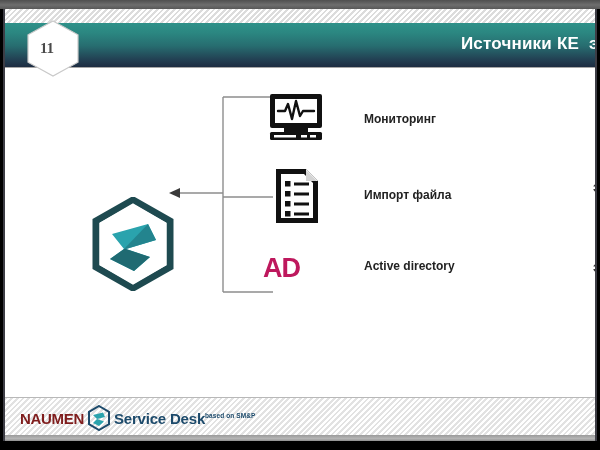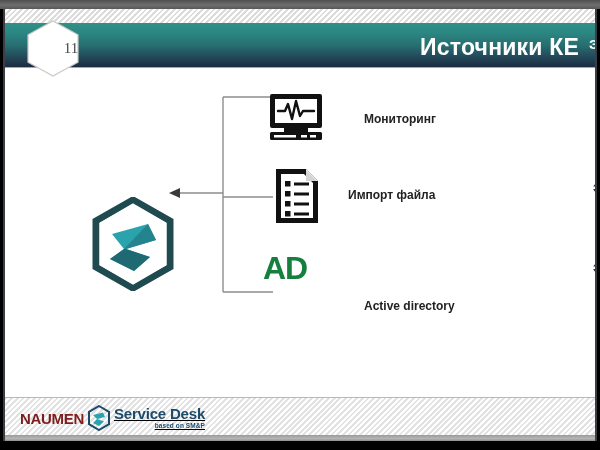--- a/index.html
+++ b/index.html
@@ -85,21 +85,21 @@
         #276d70 52%,
         #223f52 84%,
         #1d2c41 100%);
     box-shadow: 0 1px 0 rgba(0,0,0,0.35);
   }
   .header-title {
     position: absolute;
     right: 16px;
     top: 11px;
     color: #ffffff;
-    font-size: 23px;
+    font-size: 17px;
     font-weight: bold;
     letter-spacing: 0.2px;
     white-space: nowrap;
   }
   .header-title-clip {
     position: absolute;
     right: -4px;
     top: 11px;
     color: #ffffff;
     font-size: 17px;
@@ -120,23 +120,22 @@
   .hex-badge svg { display: block; }
   .hex-num {
     position: absolute;
     left: 0; top: 0;
     width: 40px; height: 57px;
     display: flex;
     align-items: center;
     justify-content: center;
     color: #4a4a4a;
     font-size: 15px;
-    font-weight: normal;
+    font-weight: bold;
     font-family: "Liberation Serif", serif;
-    padding-left: 24px;
   }
 
   
   .diagram {
     position: absolute;
     left: 0; top: 58px;
     width: 590px;
     height: 330px;
   }
 
@@ -169,34 +168,34 @@
     color: #222222;
     font-size: 12px;
     font-weight: bold;
     white-space: nowrap;
   }
 
   .node-monitoring { left: 263px; top: 25px; }
   .node-monitoring .node-label { top: 20px; }
 
   .node-file { left: 268px; top: 100px; }
-  .node-file .node-label { left: 75px; top: 21px; }
+  .node-file .node-label { left: 91px; top: 21px; }
 
   .node-ad { left: 258px; top: 182px; }
   .node-ad .ad-text {
     position: absolute;
     left: 0; top: 0;
-    font-size: 32px;
-    font-weight: bold;
-    color: #15803d;
+    font-size: 27px;
+    font-weight: bold;
+    color: #be185d;
     letter-spacing: -1px;
     line-height: 38px;
     font-family: "Liberation Sans", sans-serif;
   }
-  .node-ad .node-label { left: 101px; top: 10px; margin-top: 40px; }
+  .node-ad .node-label { left: 101px; top: 10px; }
 
   
   .clip-frag {
     position: absolute;
     color: #333333;
     font-size: 14px;
     font-weight: bold;
     white-space: nowrap;
     overflow: hidden;
   }
@@ -236,23 +235,22 @@
     font-weight: bold;
     letter-spacing: -0.3px;
   }
   .footer-hex {
     width: 24px;
     height: 26px;
     margin: 0 3px;
   }
   .sd-block {
     display: flex;
-    flex-direction: column;
+    flex-direction: row;
     line-height: 1;
-    text-decoration: underline;
   }
   .sd-word {
     color: #1c4a6b;
     font-size: 15px;
     font-weight: bold;
     letter-spacing: -0.2px;
   }
   .sd-sub {
     color: #1c4a6b;
     font-size: 6.5px;

